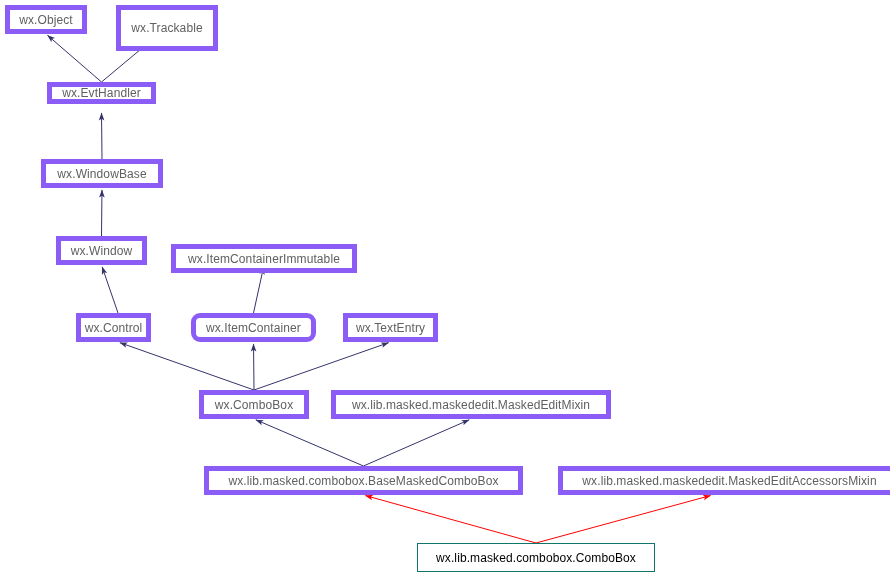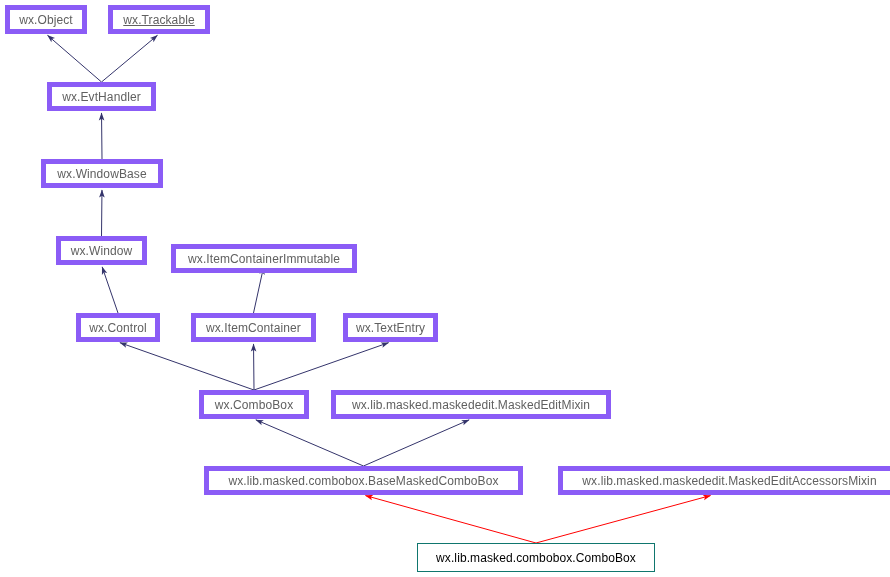--- a/index.html
+++ b/index.html
@@ -74,39 +74,39 @@
         <line x1="363.5" y1="466" x2="255.83785571023256" y2="419.7888513094149" stroke="#34346b" stroke-width="1" marker-end="url(#arrow-blue)"></line>
         <line x1="363.5" y1="466" x2="469.1674897679501" y2="419.80119052005904" stroke="#34346b" stroke-width="1" marker-end="url(#arrow-blue)"></line>
         <line x1="536" y1="543" x2="365.4267955861906" y2="495.53615181528784" stroke="#ff0000" stroke-width="1" marker-end="url(#arrow-red)"></line>
         <line x1="536" y1="543" x2="710.570094361288" y2="495.5248468592531" stroke="#ff0000" stroke-width="1" marker-end="url(#arrow-red)"></line>
       </g>
   </svg>
   <div id="nodes">
       <div class="node" style="left: 5px; top: 5px; width: 82px; height: 29px;">
         <span class="node-label">wx.Object</span>
       </div>
-      <div class="node" style="left: 108px; top: 5px; width: 102px; height: 29px; text-decoration: underline;">
+      <div class="node" style="left: 116px; top: 5px; width: 102px; height: 46px;">
         <span class="node-label">wx.Trackable</span>
       </div>
-      <div class="node" style="left: 47px; top: 82px; width: 109px; height: 29px; text-align: right;">
+      <div class="node" style="left: 47px; top: 82px; width: 109px; height: 22px; text-align: right;">
         <span class="node-label">wx.EvtHandler</span>
       </div>
       <div class="node" style="left: 41px; top: 159px; width: 122px; height: 29px;">
         <span class="node-label">wx.WindowBase</span>
       </div>
       <div class="node" style="left: 56px; top: 236px; width: 91px; height: 29px;">
         <span class="node-label">wx.Window</span>
       </div>
       <div class="node" style="left: 171px; top: 244px; width: 186px; height: 29px;">
         <span class="node-label">wx.ItemContainerImmutable</span>
       </div>
-      <div class="node" style="left: 76px; top: 313px; width: 84px; height: 29px;">
+      <div class="node" style="left: 76px; top: 313px; width: 75px; height: 29px;">
         <span class="node-label">wx.Control</span>
       </div>
-      <div class="node" style="left: 191px; top: 313px; width: 125px; height: 29px;">
+      <div class="node" style="left: 191px; top: 313px; width: 125px; height: 29px; border-radius: 9px;">
         <span class="node-label">wx.ItemContainer</span>
       </div>
       <div class="node" style="left: 343px; top: 313px; width: 95px; height: 29px;">
         <span class="node-label">wx.TextEntry</span>
       </div>
       <div class="node" style="left: 199px; top: 390px; width: 110px; height: 29px;">
         <span class="node-label">wx.ComboBox</span>
       </div>
       <div class="node" style="left: 331px; top: 390px; width: 280px; height: 29px;">
         <span class="node-label">wx.lib.masked.maskededit.MaskedEditMixin</span>

